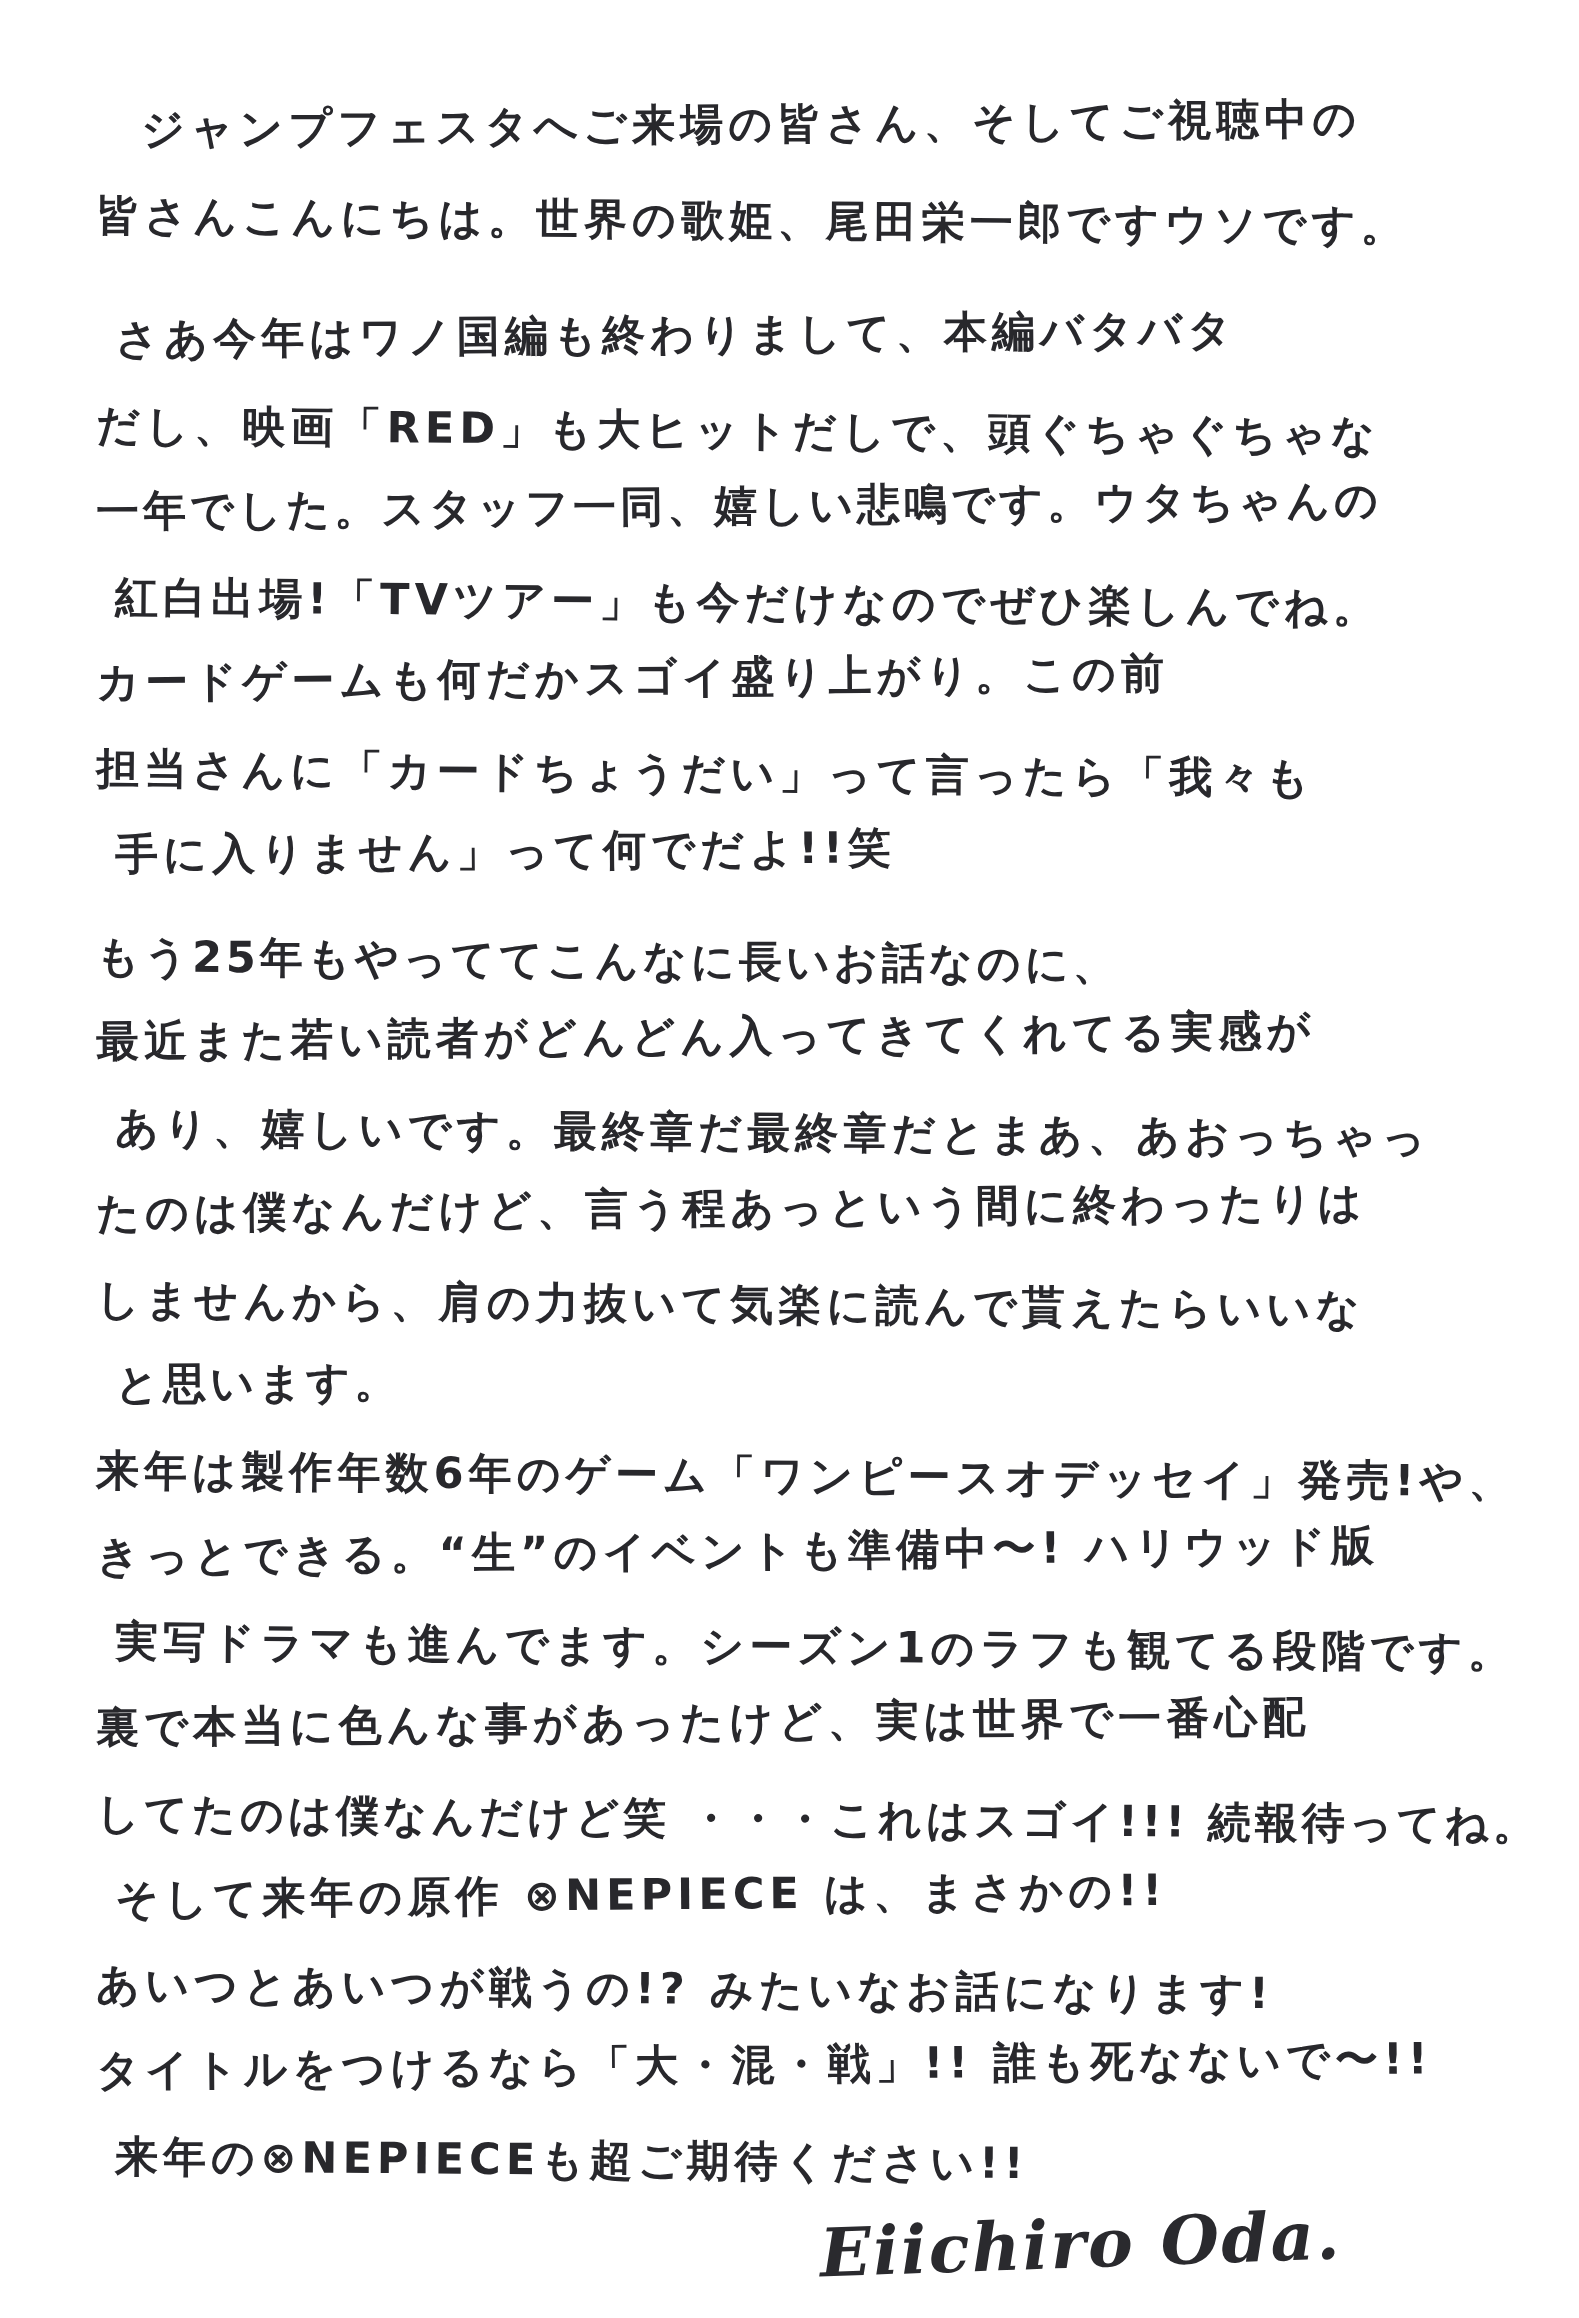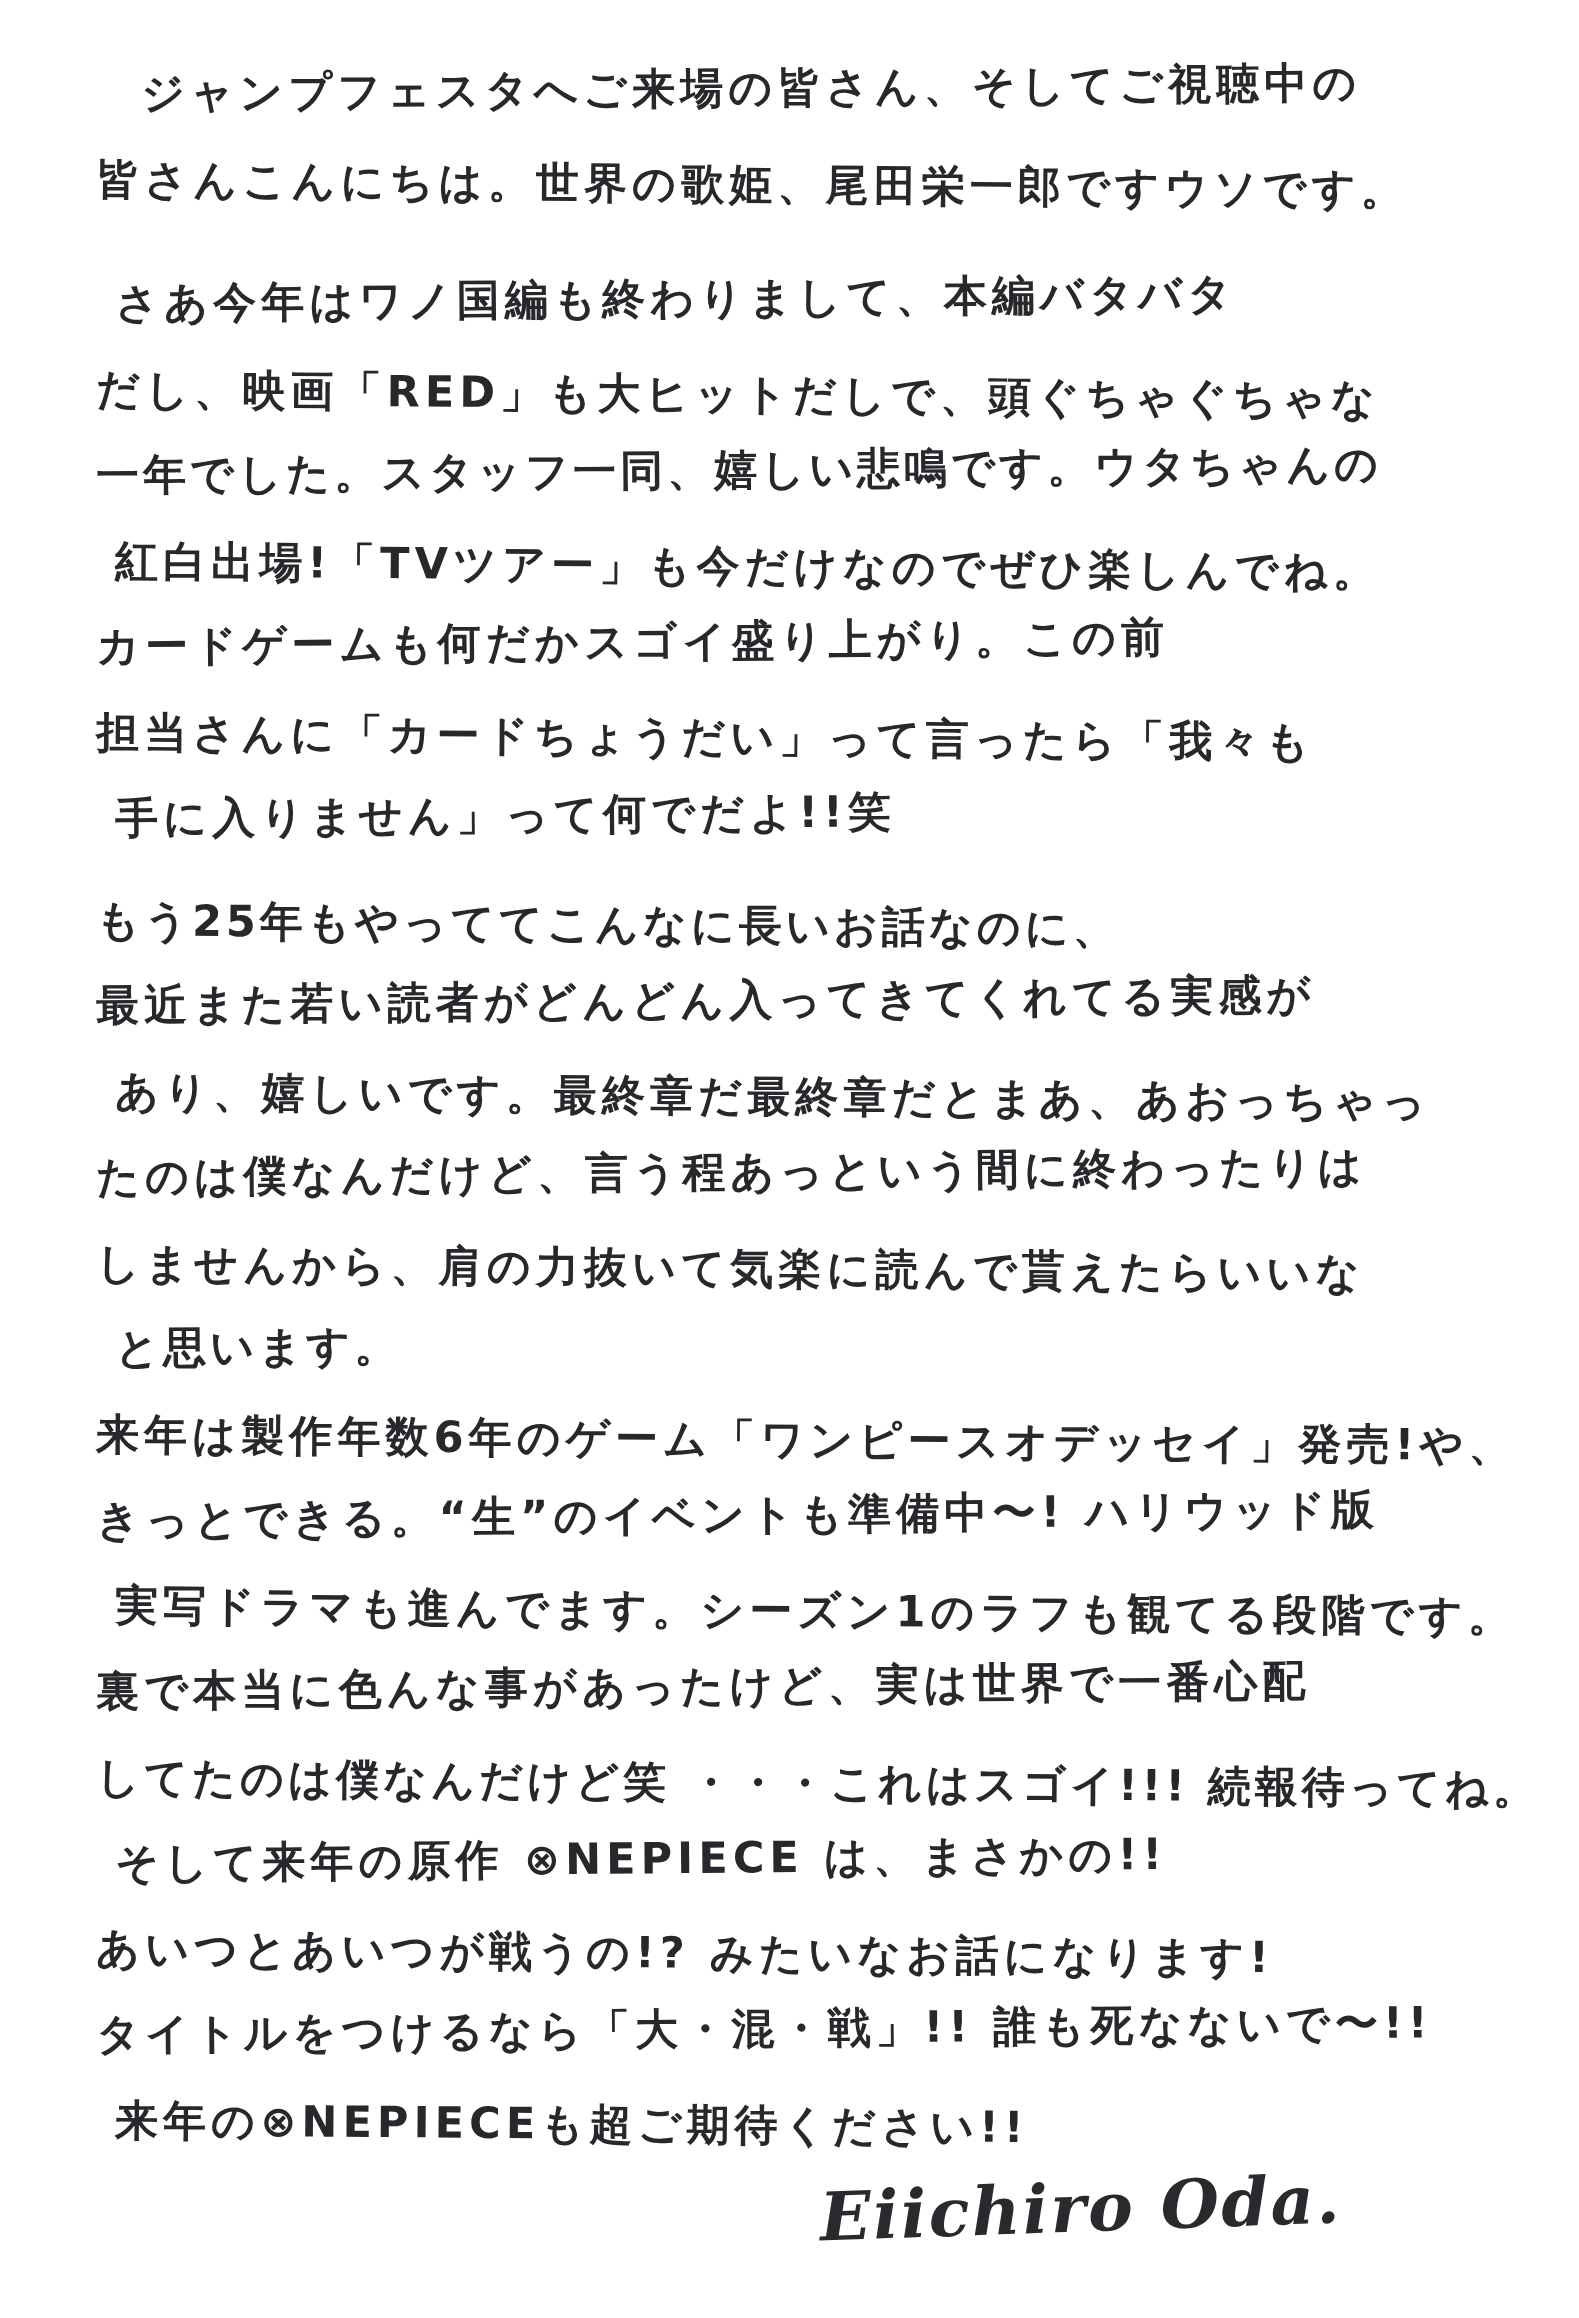--- a/index.html
+++ b/index.html
@@ -9,21 +9,21 @@
     font-family:"DejaVu Sans",sans-serif;
   }
   .page{
     position:relative;
     width:1580px;
     height:2319px;
     background:#ffffff;
     overflow:hidden;
   }
   .letter{
-    padding:68px 68px 0 96px;
+    padding:104px 68px 0 96px;
   }
   .line{
     font-size:43px;
     font-weight:600;
     color:#28282c;
     letter-spacing:5.1px;
     line-height:1.18;
     margin:0 0 35px 0;
     white-space:nowrap;
     transform-origin:left center;

